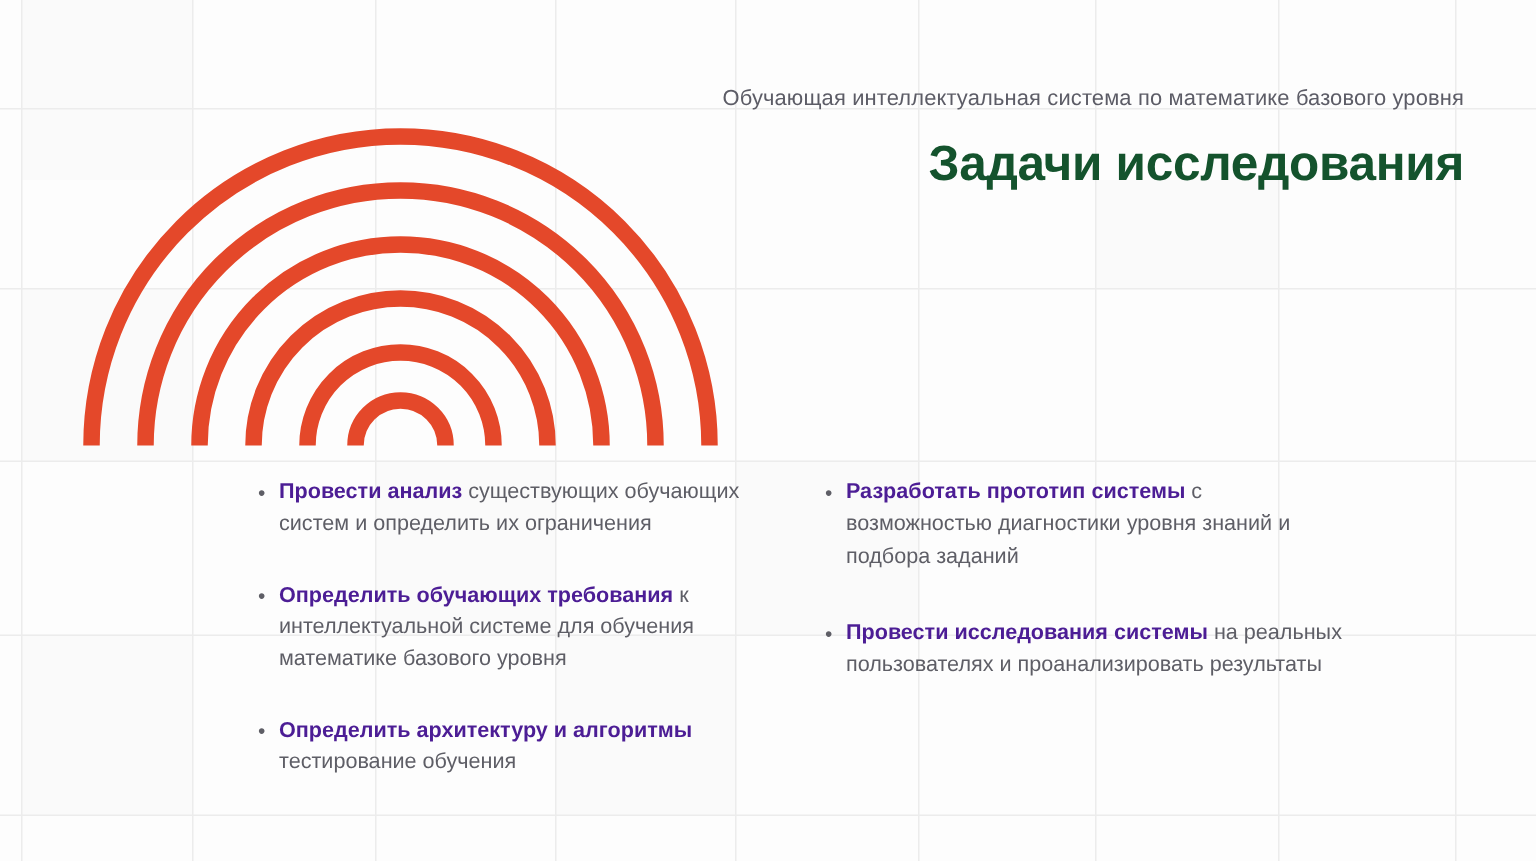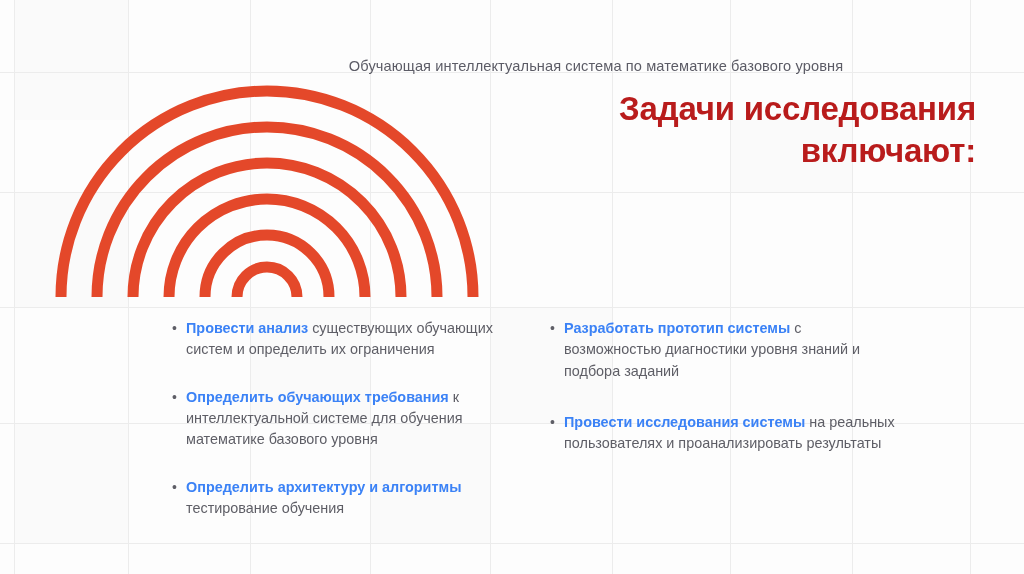--- a/index.html
+++ b/index.html
@@ -35,36 +35,36 @@
     left:40px; top:85px;
     width:460px; height:225px;
   }
   .rainbow svg { display:block; width:100%; height:100%; }
 
   
   .subtitle {
     position:absolute;
     right:48px; top:57px;
     width:760px;
-    text-align:center;
+    text-align:right;
     font-size:14.6px;
     line-height:1.3;
     color:#5c5c66;
     letter-spacing:0.1px;
     white-space:nowrap;
   }
   .title {
     position:absolute;
     right:48px; top:88px;
     width:740px;
     text-align:right;
     font-size:33px;
     line-height:1.27;
     font-weight:bold;
-    color:#b91c1c;
+    color:#14532d;
     letter-spacing:-0.2px;
   }
 
   
   .columns {
     position:absolute;
     left:172px; top:318px;
     width:800px;
     display:flex;
     gap:30px;
@@ -81,21 +81,21 @@
   .bullet-dot {
     flex:0 0 auto;
     width:14px;
     font-size:14px;
     line-height:1.48;
     color:#5e5e66;
   }
   .bullet-text { flex:1 1 auto; }
   .bullet-text .lead {
     font-weight:bold;
-    color:#3b82f6;
+    color:#4c1d95;
   }
   .col-right .bullet { margin-bottom:30px; }
 </style>
 </head>
 <body>
 
 <div id="slide">
 
   <div class="grid-layer">
     <div class="grid-tint" style="left:14px;  top:0;   width:114px; height:120px;"></div>
@@ -133,21 +133,20 @@
         <path d="M 165 212 A 62 62 0 0 1 289 212"></path>
         <path d="M 197 212 A 30 30 0 0 1 257 212"></path>
       </g>
     </svg>
   </div>
 
   <div class="subtitle">Обучающая интеллектуальная система по математике базового уровня</div>
 
   <div class="title">
     <div>Задачи исследования</div>
-    <div>включают:</div>
   </div>
 
   <div class="columns">
 
     <div class="column col-left">
 
       <div class="bullet">
         <span class="bullet-dot">•</span>
         <span class="bullet-text"><span class="lead">Провести анализ</span><span> существующих обучающих систем и определить их ограничения</span></span>
       </div>

